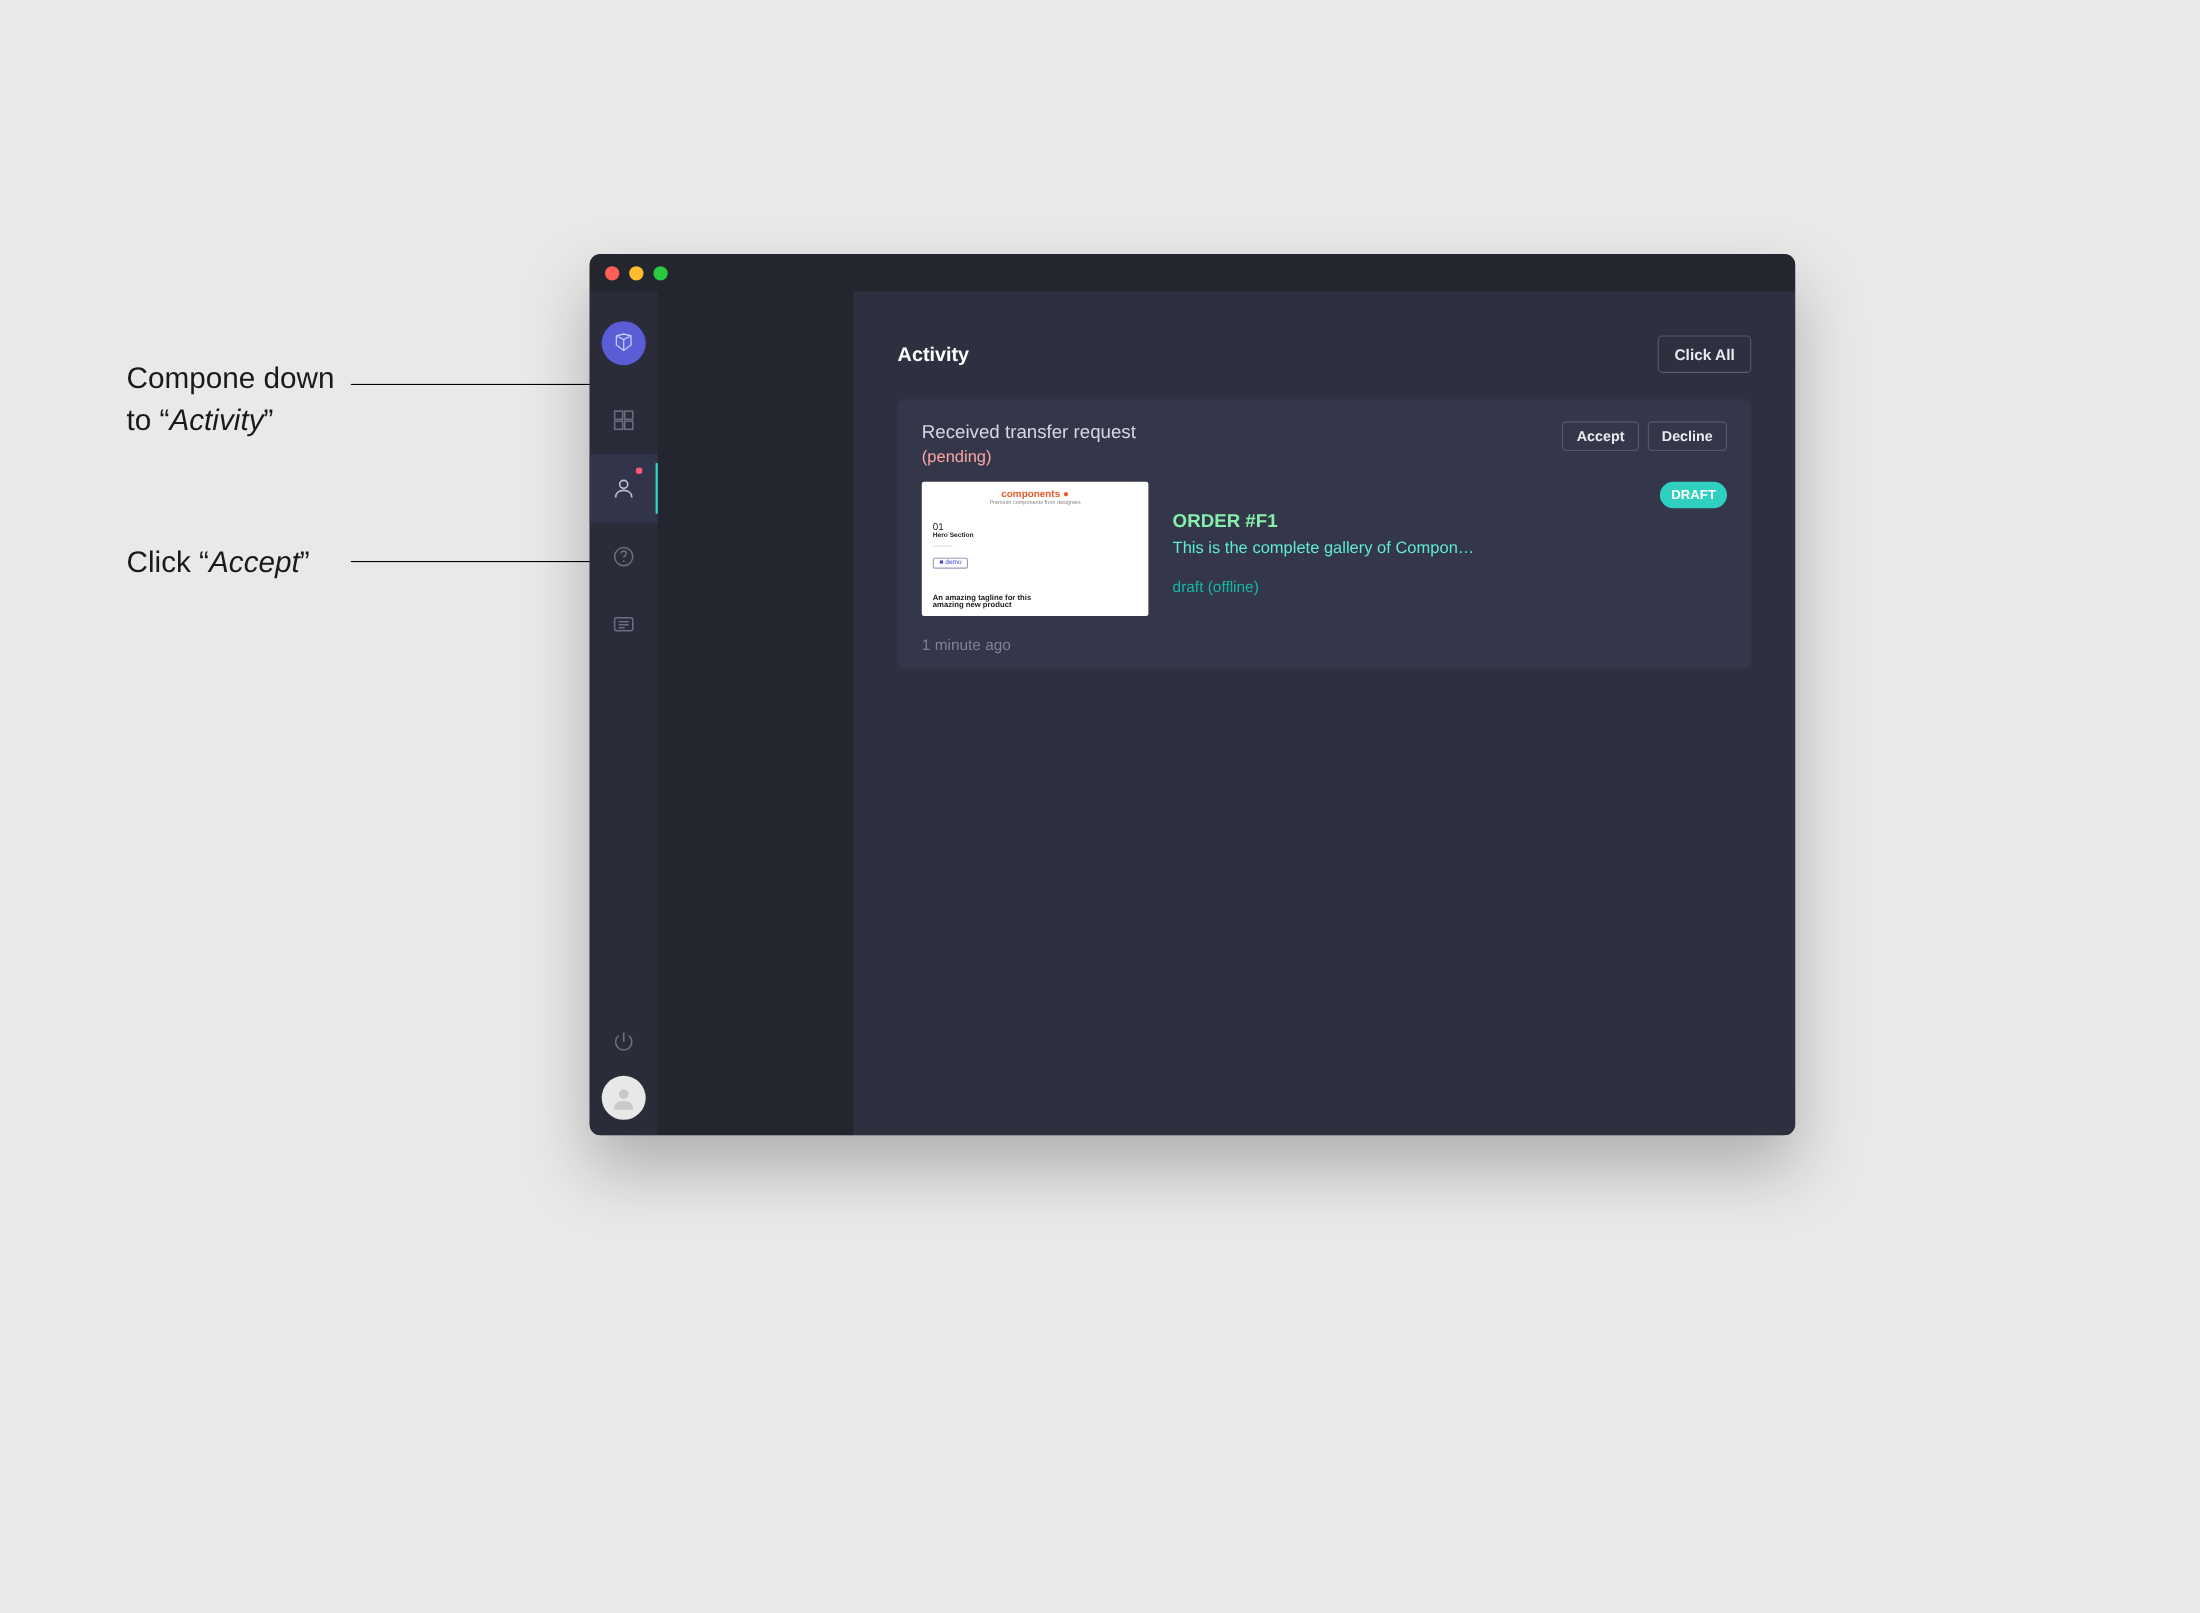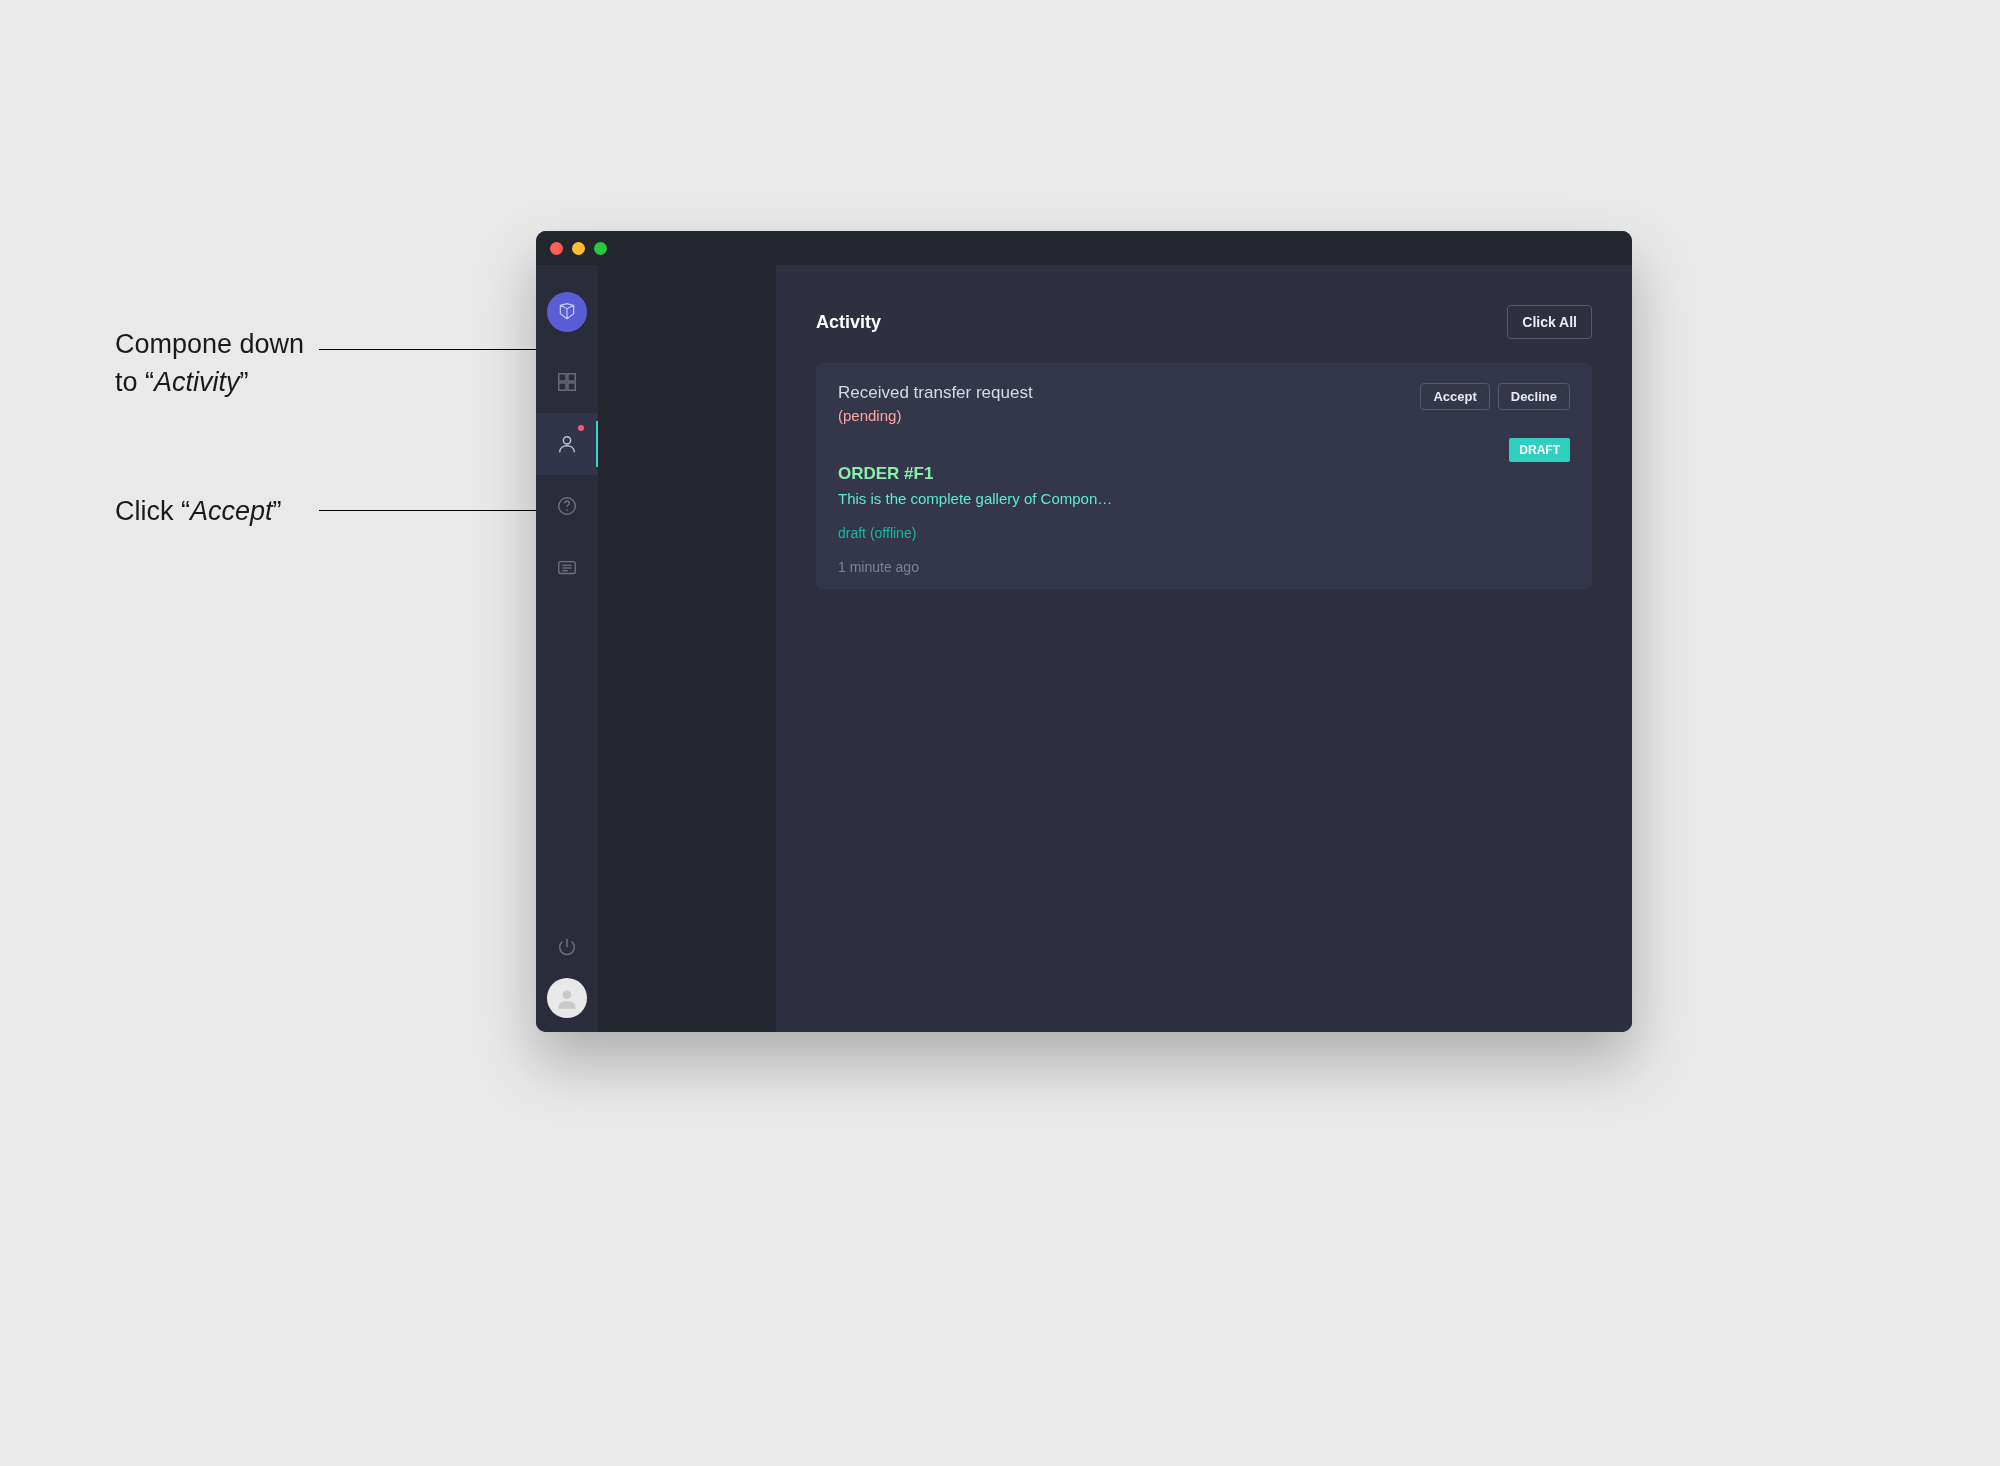--- a/index.html
+++ b/index.html
@@ -205,21 +205,21 @@
   .thumb .num { font-size:9px; }
   .thumb .lbl { font-size:6px; font-weight:700; }
   .thumb .pill { display:inline-block; border:1px solid #99b; color:#44c; font-size:6px; padding:1px 5px; border-radius:2px; margin-top:10px;}
   .thumb .tag { position:absolute; bottom:6px; left:10px; font-size:7px; font-weight:700; max-width:100px;}
 
   .order-info { flex:1; position:relative; }
   .badge {
     position:absolute; right:0; top:0;
     background:#2fd0bf; color:#fff;
     font-size:12px; font-weight:700;
-    padding:5px 10px; border-radius:2px;
+    padding:5px 10px; border-radius:12px;
   }
   .order-title { color:#86efac; font-size:17px; font-weight:700; margin-top:26px;}
   .order-desc { color:#5eead4; font-size:15px; margin-top:6px; white-space:nowrap; overflow:hidden; text-overflow:ellipsis; max-width:280px;}
   .order-meta { color:#14b8a6; font-size:14px; margin-top:18px;}
 
   .card-foot { color:#7e8194; font-size:14px; margin-top:18px; }
 
   svg { display:block; }
 </style>
 </head>
@@ -317,20 +317,31 @@
             <div class="req-title">Received transfer request</div>
             <div class="req-sub">(pending)</div>
           </div>
           <div class="card-actions">
             <button class="btn-sm">Accept</button>
             <button class="btn-sm">Decline</button>
           </div>
         </div>
 
         <div class="card-body">
+          <div class="thumb">
+            <div class="brand"><span>components</span> <span style="color:#e75b2e;">●</span></div>
+            <div class="tiny">Premium components from designers</div>
+            <div class="sec">
+              <div class="num">01</div>
+              <div class="lbl">Hero Section</div>
+            </div>
+            <div style="border-top:1px solid #ddd; width:18px; margin-top:6px;"></div>
+            <div class="pill">■ <span>demo</span></div>
+            <div class="tag">An amazing tagline for this amazing new product</div>
+          </div>
 
           <div class="order-info">
             <div class="badge">DRAFT</div>
             <div class="order-title">ORDER #F1</div>
             <div class="order-desc">This is the complete gallery of Compone…</div>
             <div class="order-meta">draft (offline)</div>
           </div>
         </div>
 
         <div class="card-foot">1 minute ago</div>

